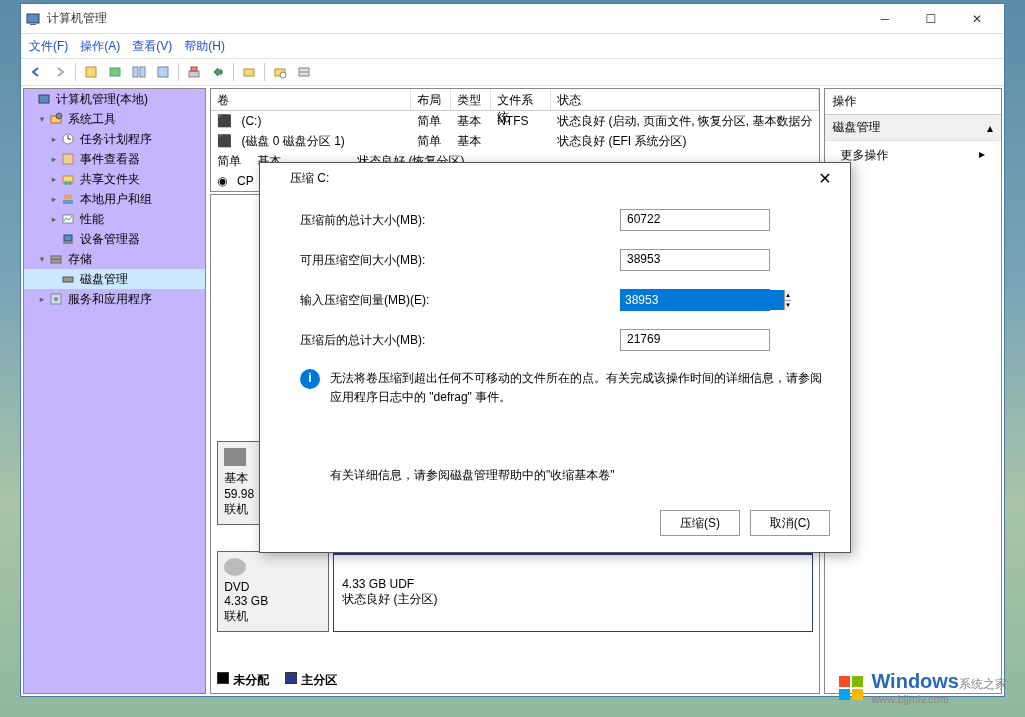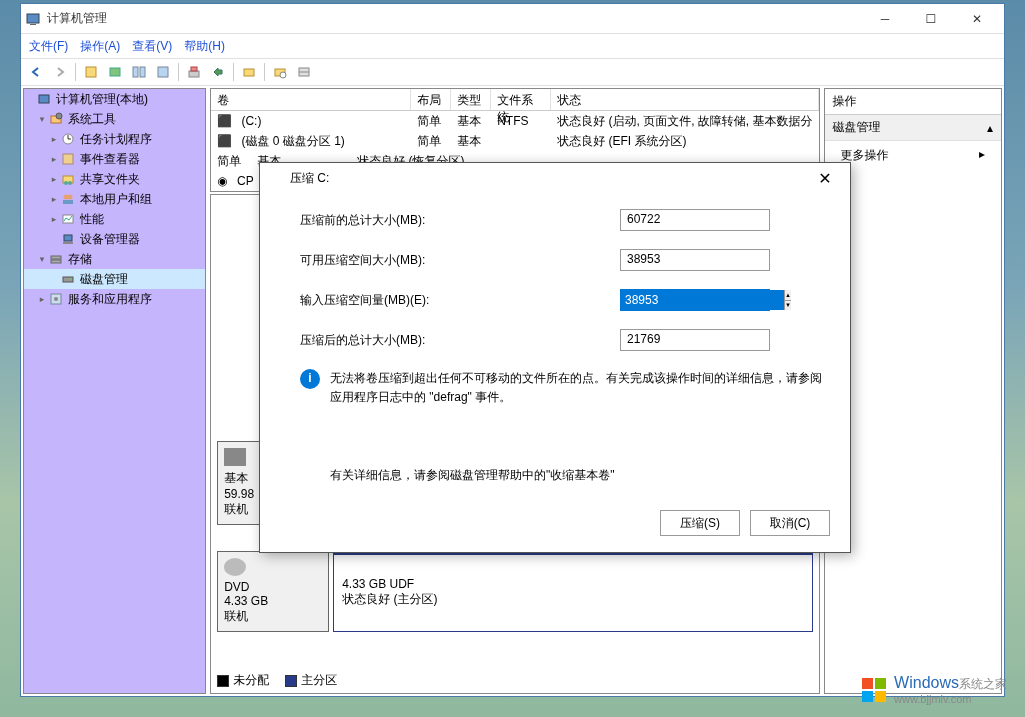--- a/index.html
+++ b/index.html
@@ -26,21 +26,21 @@
 .volumes-list { border: 1px solid #888; background: #fff; flex: 0 0 auto; }
 .vl-header { display: flex; background: #fff; border-bottom: 1px solid #ccc; height: 22px; }
 .vl-header span { padding: 3px 6px; border-right: 1px solid #e0e0e0; }
 .vl-row { display: flex; height: 20px; align-items: center; }
 .vl-row span { padding: 2px 6px; overflow: hidden; white-space: nowrap; }
 .disk-map { flex: 1; border: 1px solid #888; background: #fff; position: relative; overflow: hidden; }
 .disk-entry { display: flex; margin: 6px; }
 .disk-label-box { width: 112px; border: 1px solid #666; padding: 6px; background: #f0f0f0; }
 .disk-label-box .dicon { width: 22px; height: 18px; background: #888; margin-bottom: 4px; }
 .legend { position: absolute; bottom: 4px; left: 6px; display: flex; gap: 16px; align-items: center; }
-.legend-item { display: flex; align-items: center; gap: 4px; }
+.legend-item { display: flex; gap: 4px; font-weight: bold; }
 .legend-sw { width: 12px; height: 12px; border: 1px solid #333; }
 .actions-panel { width: 190px; border: 1px solid #888; margin: 2px; background: #fff; }
 .ap-header { background: #fff; padding: 4px 8px; border-bottom: 1px solid #ccc; font-weight: normal; }
 .ap-section { background: #f0f0f0; padding: 4px 8px; border-bottom: 1px solid #e0e0e0; display: flex; justify-content: space-between; align-items: center; }
 .ap-item { padding: 6px 16px; cursor: pointer; display: flex; justify-content: space-between; }
 .dialog { position: absolute; top: 162px; left: 259px; width: 592px; background: #fff; border: 1px solid #555; box-shadow: 3px 3px 12px rgba(0,0,0,0.3); padding-left: 20px; }
 .dialog-title { height: 30px; display: flex; align-items: center; padding: 0 10px; }
 .dialog-title span { flex: 1; }
 .dialog-close { width: 30px; height: 30px; display: flex; align-items: center; justify-content: center; cursor: pointer; font-size: 16px; }
 .dialog-body { padding: 16px 20px; }
@@ -282,21 +282,21 @@
           <span style="width:40px">布局</span>
           <span style="width:40px">类型</span>
           <span style="width:60px">文件系统</span>
           <span style="flex:1">状态</span>
         </div>
         <div class="vl-row">
             <span style="width:200px">⬛ <span>(C:)</span></span>
             <span style="width:40px">简单</span>
             <span style="width:40px">基本</span>
             <span style="width:60px">NTFS</span>
-            <span style="flex:1">状态良好 (启动, 页面文件, 故障转储, 基本数据分</span>
+            <span style="flex:1">状态良好 (启动, 页面文件, 恢复分区, 基本数据分</span>
           </div>
         <div class="vl-row">
             <span style="width:200px">⬛ <span>(磁盘 0 磁盘分区 1)</span></span>
             <span style="width:40px">简单</span>
             <span style="width:40px">基本</span>
             <span style="width:60px"></span>
             <span style="flex:1">状态良好 (EFI 系统分区)</span>
           </div>
         <div class="vl-row">
             <span style="width:40px">简单</span>
@@ -406,16 +406,16 @@
 </div>
 
 <div class="watermark">
   <svg width="28" height="28">
     <rect x="2" y="2" width="11" height="11" fill="#f25022"></rect>
     <rect x="15" y="2" width="11" height="11" fill="#7fba00"></rect>
     <rect x="2" y="15" width="11" height="11" fill="#00a4ef"></rect>
     <rect x="15" y="15" width="11" height="11" fill="#ffb900"></rect>
   </svg>
   <div>
-    <div><span style="font-size:16px;font-weight:normal">Windows</span><span class="wm-text2" style="font-size:12px">系统之家</span></div>
+    <div><span style="font-size:20px;font-weight:bold">Windows</span><span class="wm-text2" style="font-size:12px">系统之家</span></div>
     <div style="font-size:11px;color:#888">www.bjjmlv.com</div>
   </div>
 </div>
 
 </body></html>

